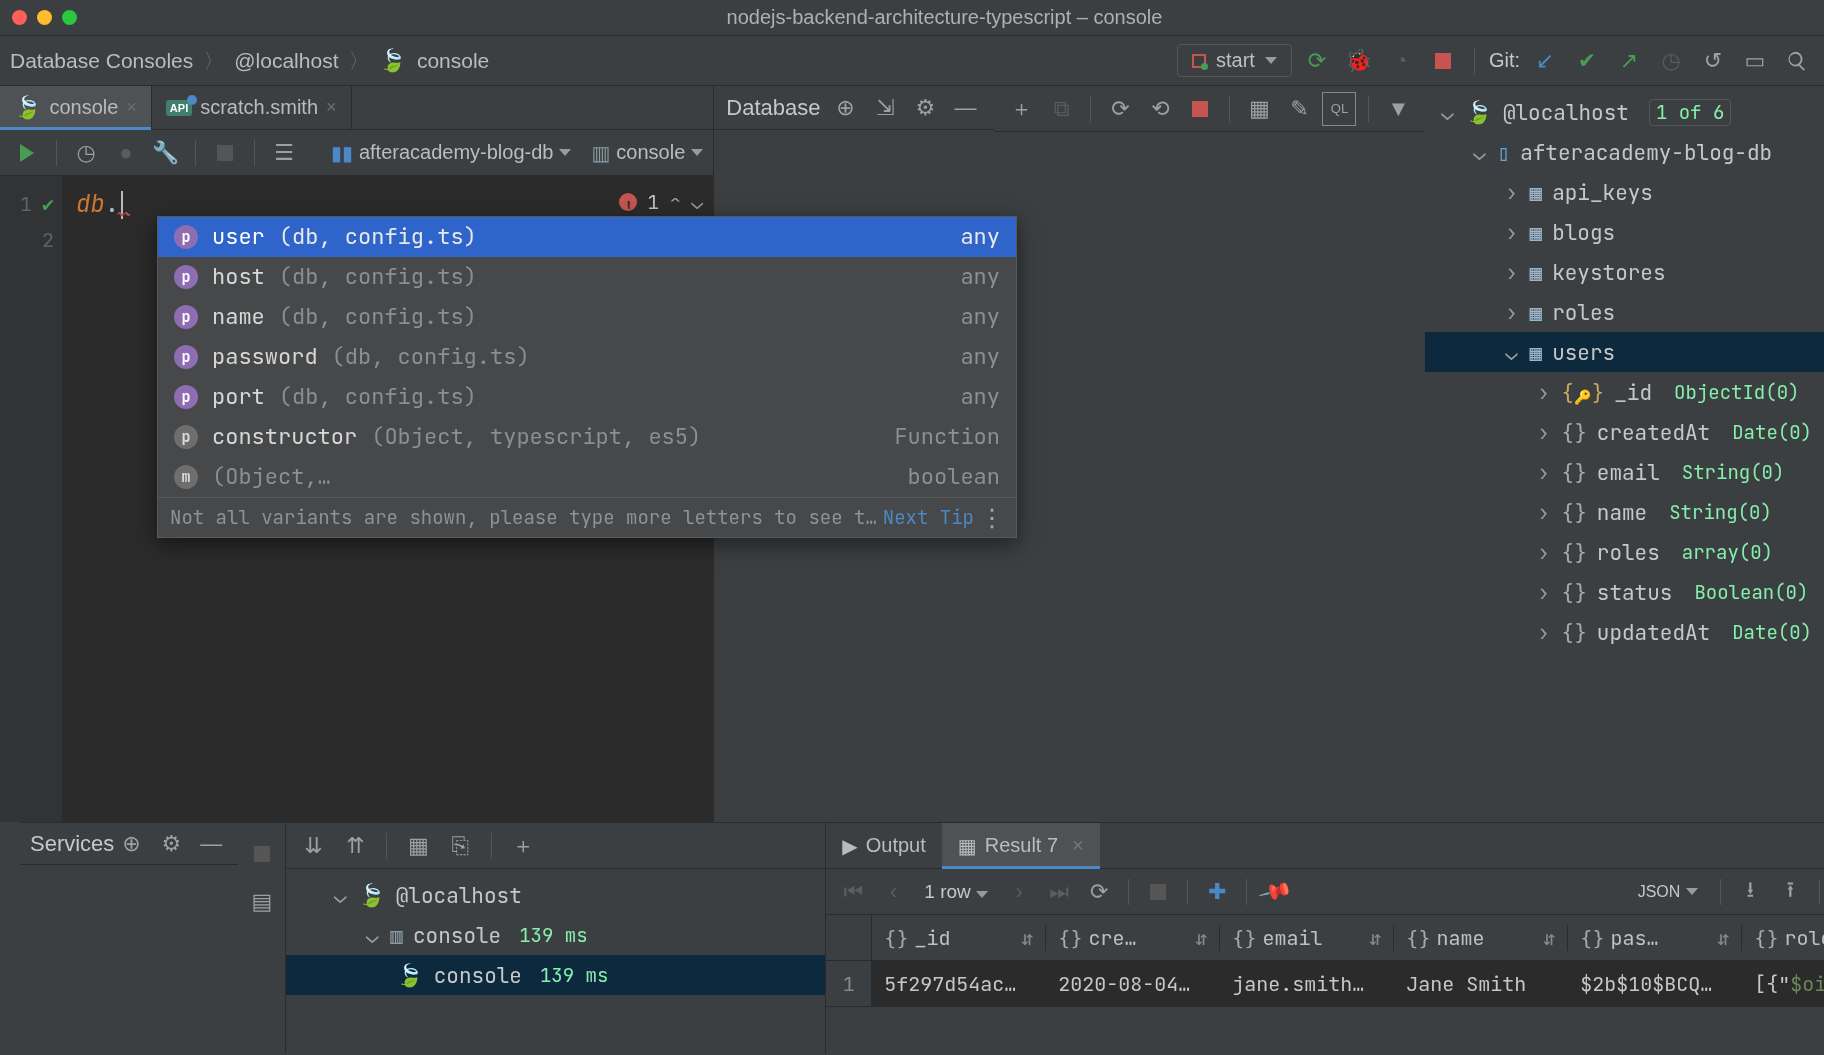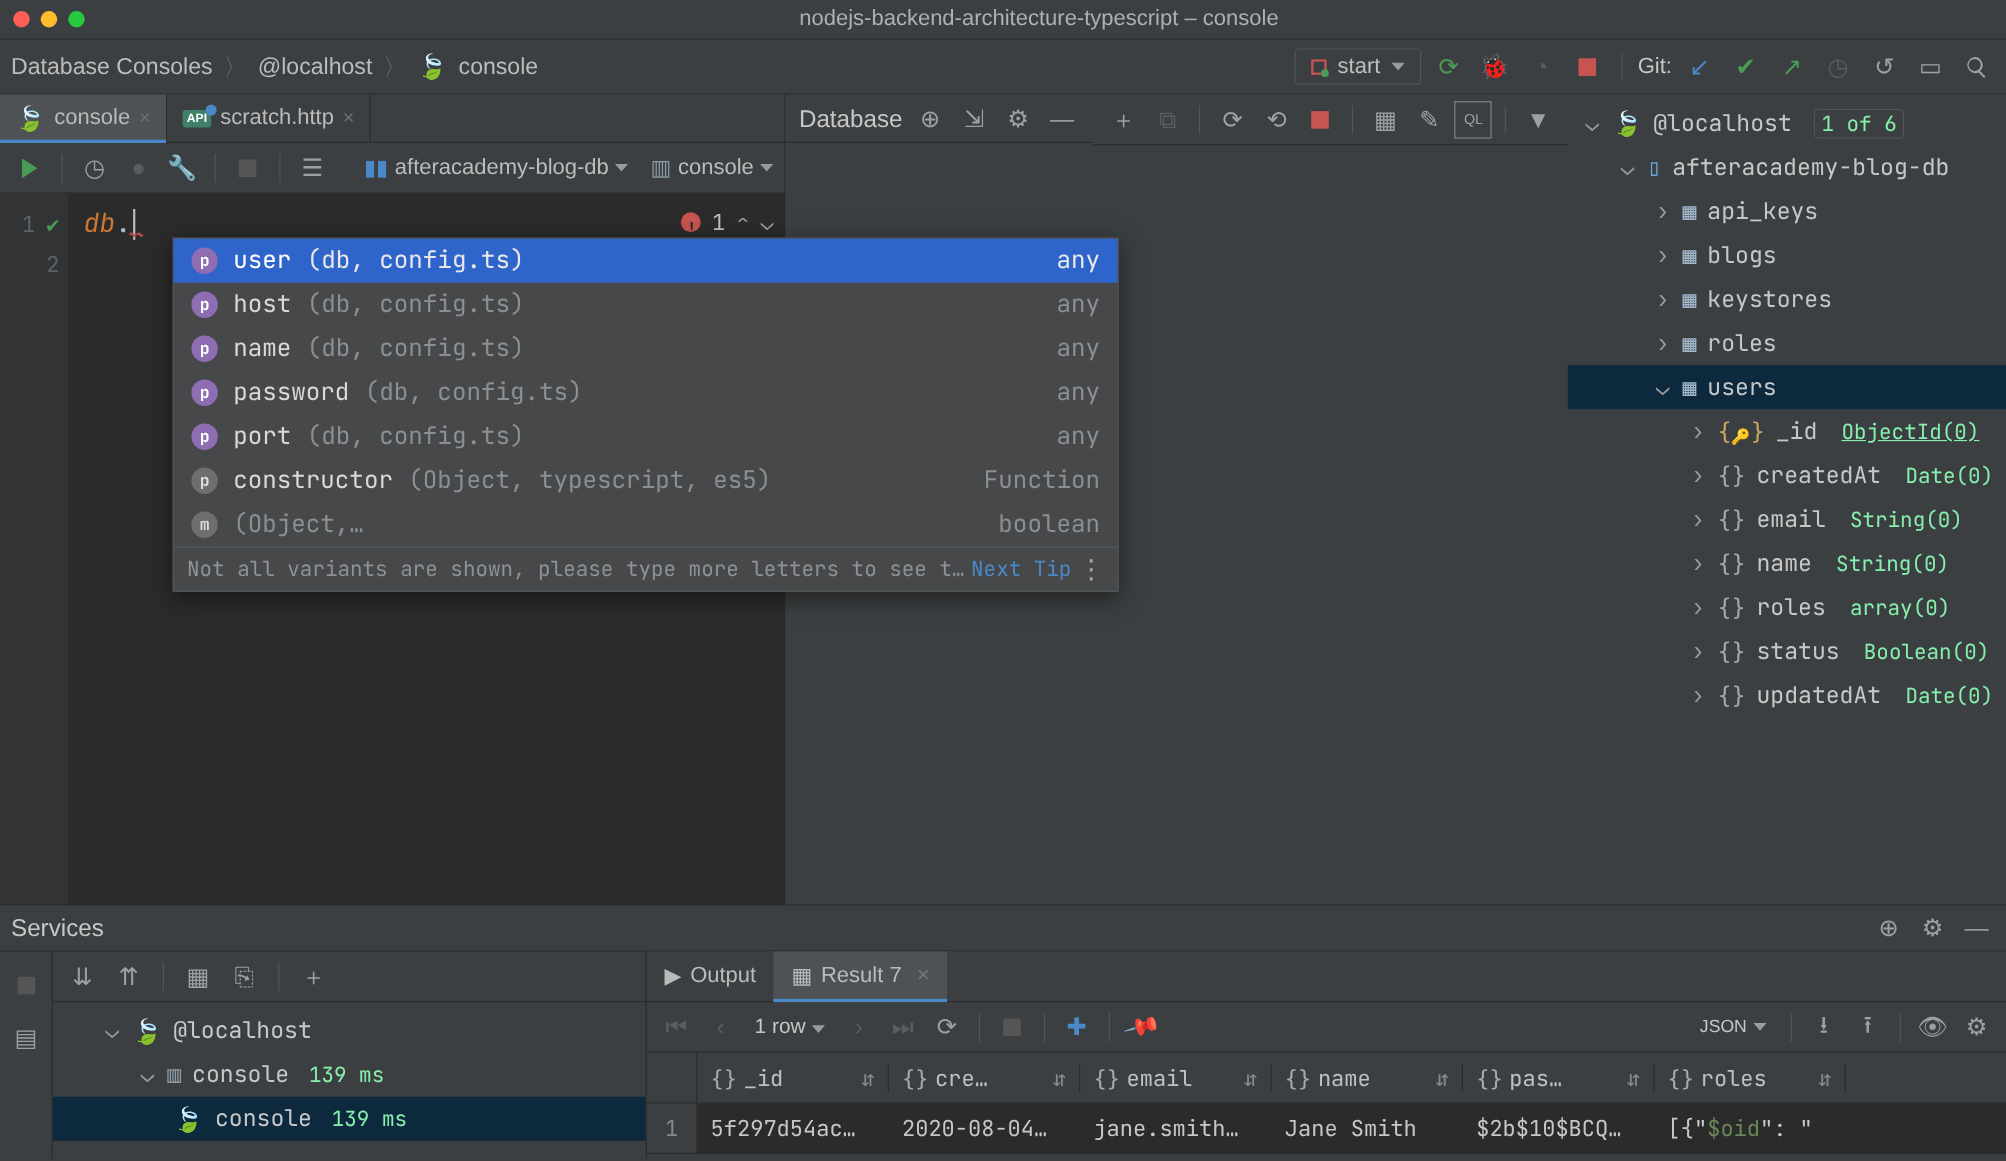--- a/index.html
+++ b/index.html
@@ -163,22 +163,23 @@
 .tbl-ic{color:#9fb5c9;}
 .sch-ic{color:#6aa4d8;}
 .brace-ic{color:#a8a8a8;font-family:monospace;}
 
 
 .pad0{padding-left:14px;} .pad1{padding-left:46px;} .pad2{padding-left:78px;}
 .pad3{padding-left:110px;}
 
 
 .services{
-  height:232px;border-top:1px solid #2b2b2b;display:flex;flex-direction:column;
+  height:232px;border-top:1px solid #2b2b2b;display:flex;flex-direction:row;
   background:#3c3f41;
+  margin-left:20px;
 }
 .services-header{
   height:42px;display:flex;align-items:center;padding:0 10px;font-size:22px;
   color:#c7c7c7;border-bottom:1px solid #2b2b2b;
 }
 .services-header .r{margin-left:auto;display:flex;gap:6px;}
 .services-body{flex:1;display:flex;}
 .svc-left{
   width:48px;border-right:1px solid #2b2b2b;display:flex;flex-direction:column;
   align-items:center;gap:14px;padding-top:14px;
@@ -271,21 +272,21 @@
 
   <div class="editor-pane">
     <div class="tabs">
       <div class="tab active">
         <span class="leaf-icon">🍃</span>
         <span>console</span>
         <span class="close">×</span>
       </div>
       <div class="tab">
         <span class="api-icon">API</span>
-        <span>scratch.http</span>
+        <span>scratch.smith</span>
         <span class="close">×</span>
       </div>
     </div>
 
     <div class="edtoolbar">
       <span class="iconbtn green">
           <span class="play-tri"></span>
         </span>
       <span class="vsep"></span>
       <span class="iconbtn">◷</span>
@@ -446,21 +447,21 @@
         </div>
         <div class="tree-row pad2 sel">
           <span class="arrow">⌄</span>
           <span class="tbl-ic">▦</span>
           <span>users</span>
         </div>
         <div class="tree-row pad3">
           <span class="arrow">›</span>
           <span class="brace-ic key">{<span style="color:#c9a85c;font-size:14px;position:relative;top:3px;">🔑</span>}</span>
           <span>_id</span>
-          <span class="muted" style="margin-left:12px;text-decoration:underline;">ObjectId(0)</span>
+          <span class="muted" style="margin-left:12px;">ObjectId(0)</span>
         </div>
         <div class="tree-row pad3">
           <span class="arrow">›</span>
           <span class="brace-ic ">{}</span>
           <span>createdAt</span>
           <span class="muted" style="margin-left:12px;">Date(0)</span>
         </div>
         <div class="tree-row pad3">
           <span class="arrow">›</span>
           <span class="brace-ic ">{}</span>

